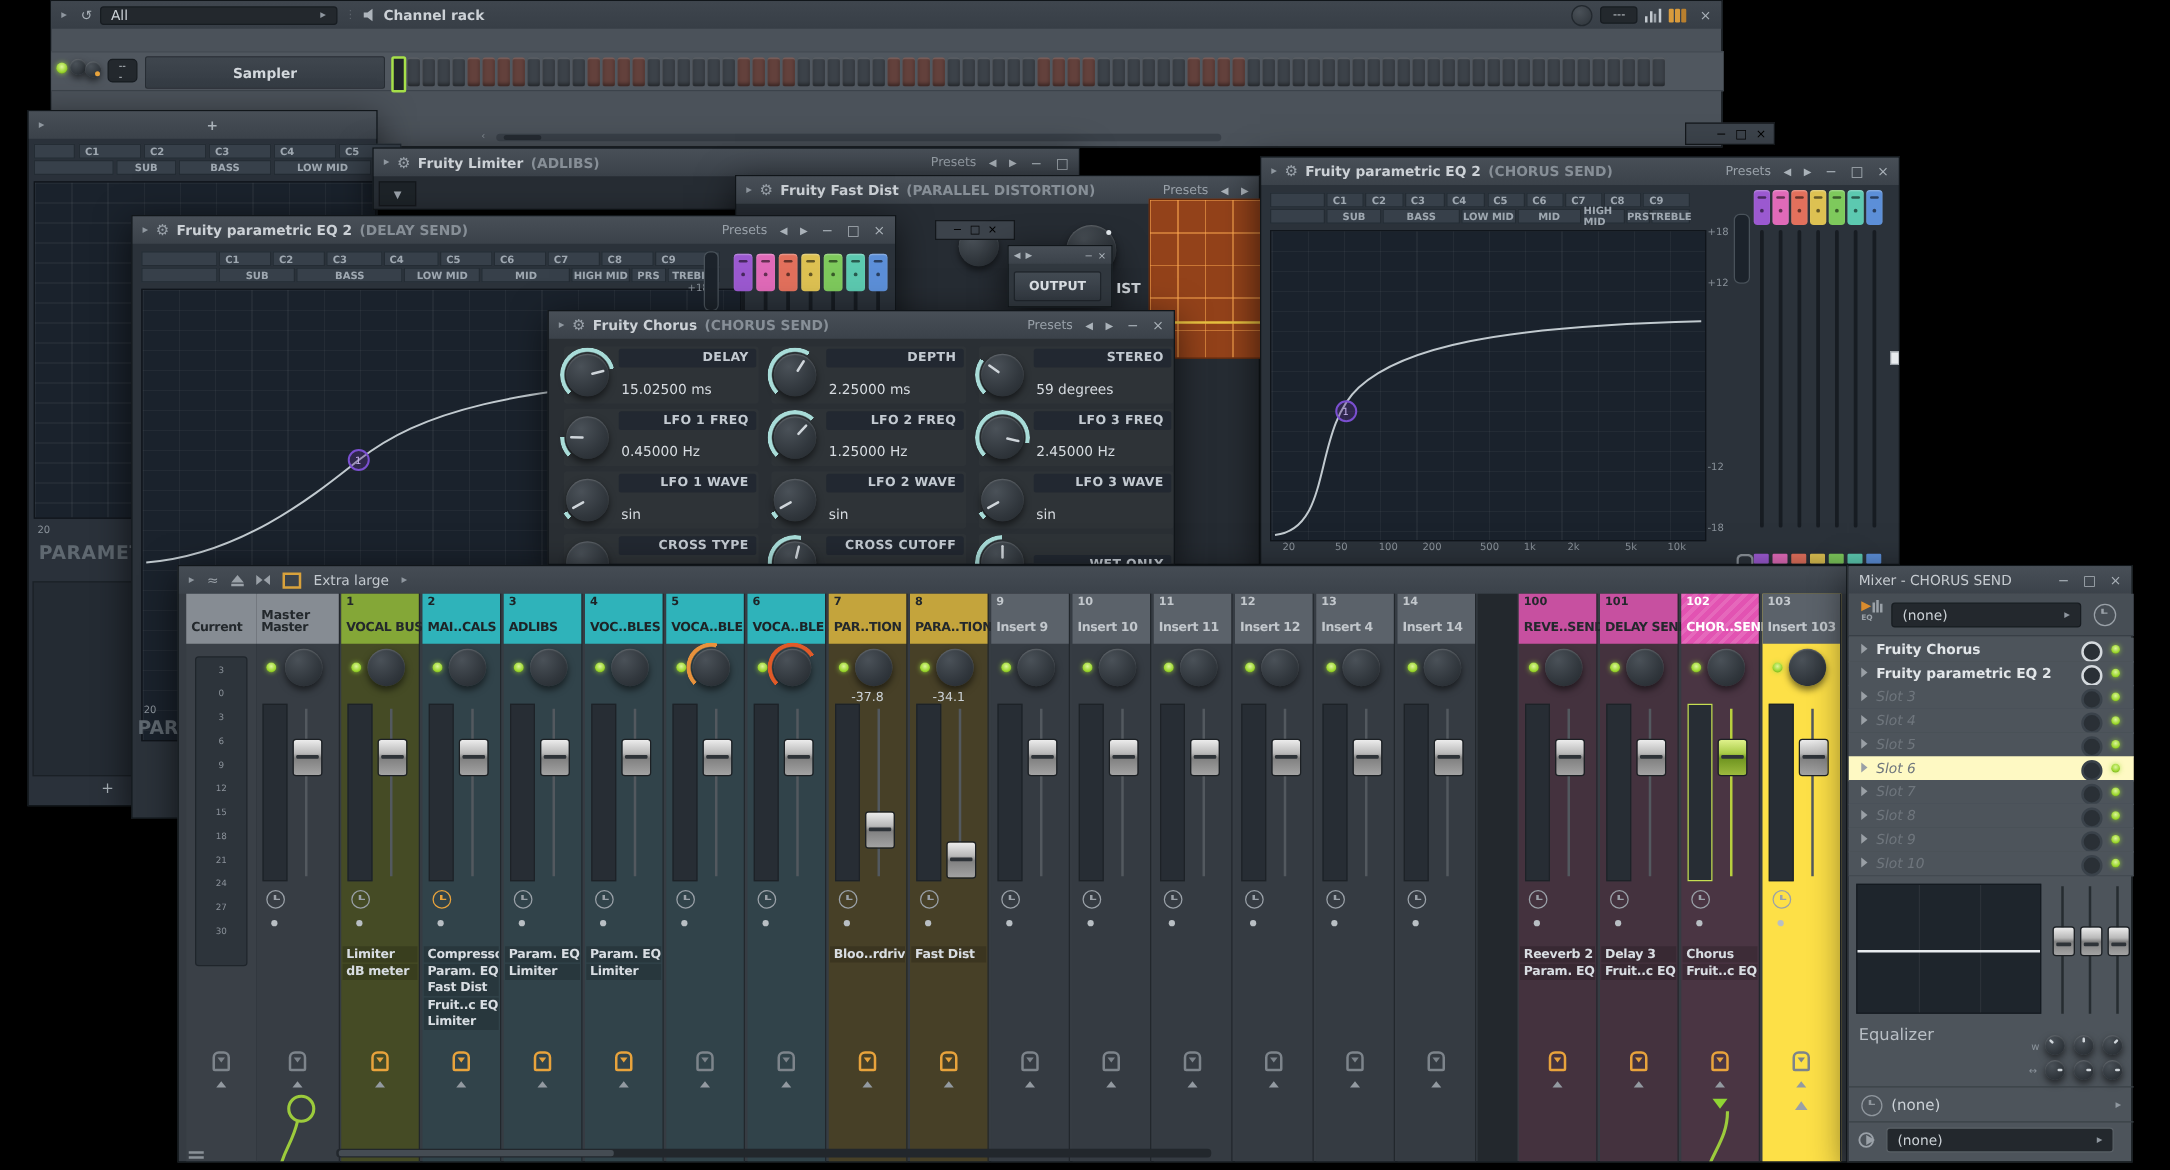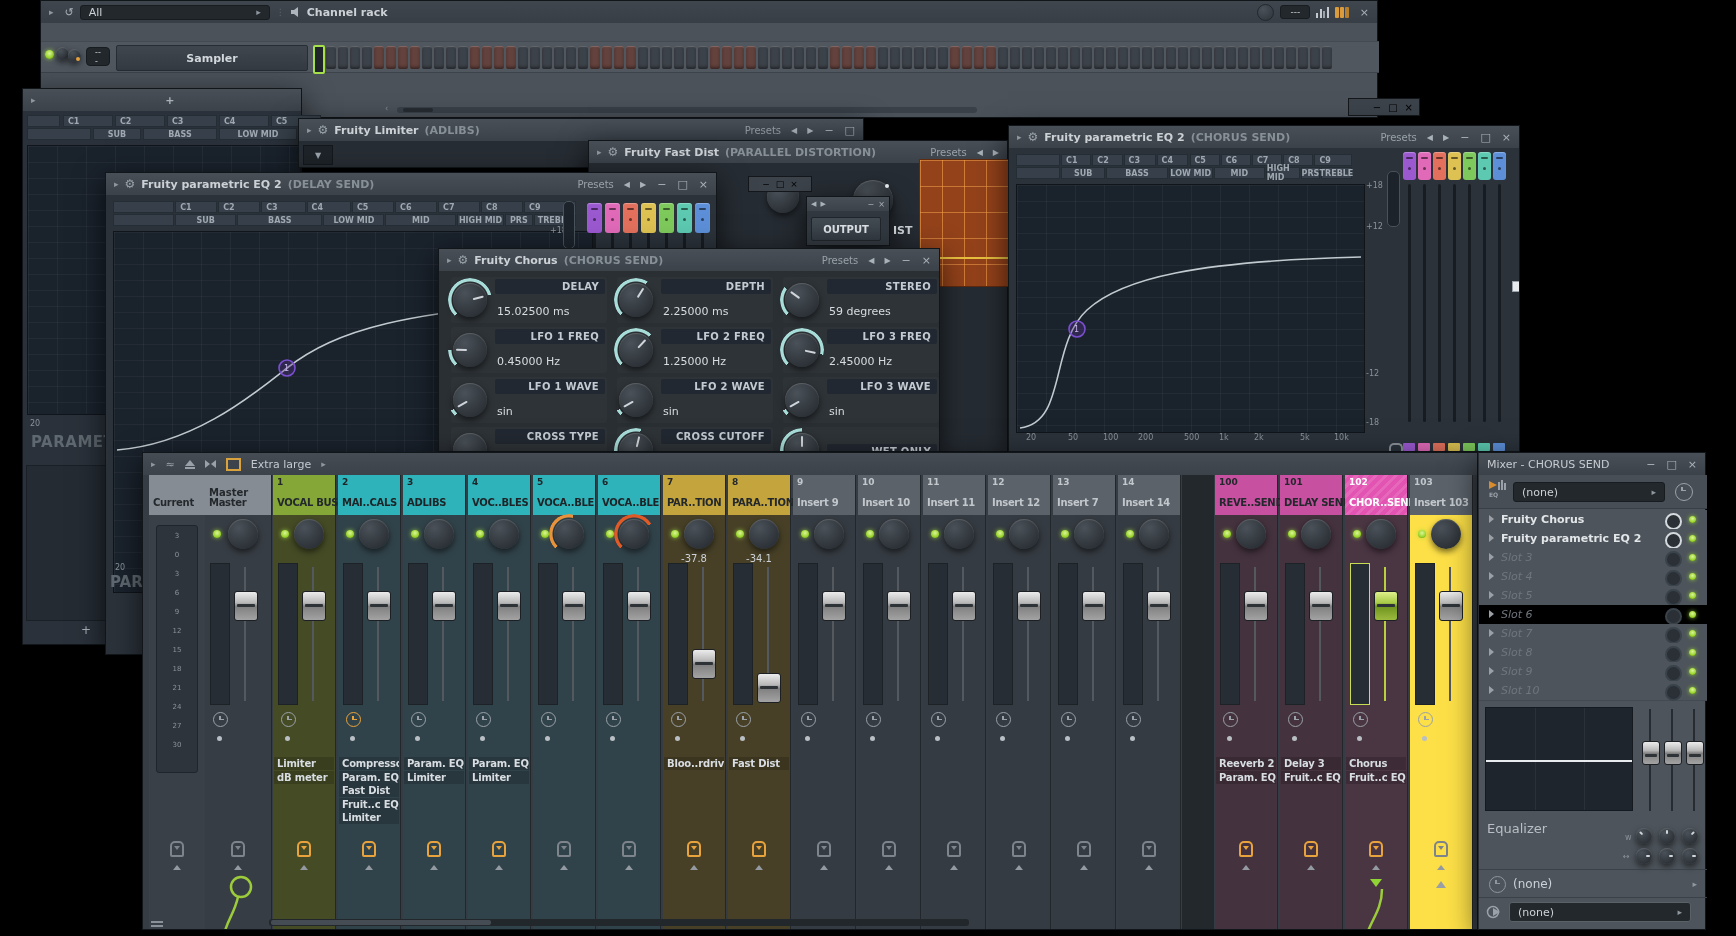--- a/index.html
+++ b/index.html
@@ -927,21 +927,21 @@
         </div>
         <div style="position: absolute; left: 12px; top: 261px; width: 5px; height: 5px; border-radius: 50%; background: rgb(185, 191, 196);"></div>
         <div class="lamp" style="left: 24px; top: 366px; color: rgb(125, 132, 139);">
           <i></i>
         </div>
         <div class="triup" style="left: 27px; top: 390px;"></div>
       </div>
       <div style="position: absolute; left: 910px; top: 22px; width: 62px; height: 456px; background: rgb(53, 59, 66); border-right: 1px solid rgb(34, 39, 44);">
         <div style="position: absolute; left: 0px; top: 0px; width: 100%; height: 40px; background: rgb(91, 98, 106);">
           <div style="position: absolute; left: 4px; top: 2px; font-size: 9px; font-weight: 700; color: rgb(194, 199, 204);">13</div>
-          <div style="position: absolute; left: 4px; top: 22px; font-size: 10px; font-weight: 700; letter-spacing: -0.3px; color: rgb(194, 199, 204); white-space: nowrap;">Insert 7</div>
+          <div style="position: absolute; left: 4px; top: 22px; font-size: 10px; font-weight: 700; letter-spacing: -0.3px; color: rgb(194, 199, 204); white-space: nowrap;">Insert 4</div>
         </div>
         <div class="led" style="left: 8px; top: 55px; width: 8px; height: 8px;"></div>
         <div class="knob" style="left: 21px; top: 44px; width: 30px; height: 30px;"></div>
         <div style="position: absolute; left: 5px; top: 88px; width: 18px; height: 140px; background: rgb(39, 45, 52); border: 1px solid rgb(29, 34, 39);"></div>
         <div style="position: absolute; left: 39px; top: 92px; width: 2px; height: 134px; background: rgb(83, 89, 95);"></div>
         <div class="fhandle" style="left: 29px; top: 116px;"></div>
         <div class="clockico" style="left: 8px; top: 237px; color: rgb(154, 161, 168);">
           <i></i>
           <b></b>
         </div>
@@ -1126,21 +1126,21 @@
         <div style="position: absolute; left: 22px; top: 3px; font-size: 11px; color: rgb(111, 118, 125); font-style: italic;">Slot 4</div>
         <div style="position: absolute; left: 186px; top: 2.5px; width: 13px; height: 13px; border-radius: 50%; background: rgb(42, 48, 54); border: 2px solid rgb(58, 66, 74);"></div>
         <div class="led" style="left: 210px; top: 6px; width: 7px; height: 7px;"></div>
       </div>
       <div style="position: absolute; left: 0px; top: 76px; width: 228px; height: 19px; border-bottom: 1px solid rgb(67, 74, 81); background: rgb(77, 84, 91);">
         <div style="position: absolute; left: 10px; top: 5px; width: 0px; height: 0px; border-top: 4px solid transparent; border-bottom: 4px solid transparent; border-left: 5px solid rgb(154, 160, 166);"></div>
         <div style="position: absolute; left: 22px; top: 3px; font-size: 11px; color: rgb(111, 118, 125); font-style: italic;">Slot 5</div>
         <div style="position: absolute; left: 186px; top: 2.5px; width: 13px; height: 13px; border-radius: 50%; background: rgb(42, 48, 54); border: 2px solid rgb(58, 66, 74);"></div>
         <div class="led" style="left: 210px; top: 6px; width: 7px; height: 7px;"></div>
       </div>
-      <div style="position: absolute; left: 0px; top: 95px; width: 228px; height: 19px; border-bottom: 1px solid rgb(67, 74, 81); background: #000000;">
+      <div style="position: absolute; left: 0px; top: 95px; width: 228px; height: 19px; border-bottom: 1px solid rgb(67, 74, 81); background: #fef9c3;">
         <div style="position: absolute; left: 10px; top: 5px; width: 0px; height: 0px; border-top: 4px solid transparent; border-bottom: 4px solid transparent; border-left: 5px solid rgb(154, 160, 166);"></div>
         <div style="position: absolute; left: 22px; top: 3px; font-size: 11px; color: rgb(111, 118, 125); font-style: italic;">Slot 6</div>
         <div style="position: absolute; left: 186px; top: 2.5px; width: 13px; height: 13px; border-radius: 50%; background: rgb(42, 48, 54); border: 2px solid rgb(58, 66, 74);"></div>
         <div class="led" style="left: 210px; top: 6px; width: 7px; height: 7px;"></div>
       </div>
       <div style="position: absolute; left: 0px; top: 114px; width: 228px; height: 19px; border-bottom: 1px solid rgb(67, 74, 81); background: rgb(77, 84, 91);">
         <div style="position: absolute; left: 10px; top: 5px; width: 0px; height: 0px; border-top: 4px solid transparent; border-bottom: 4px solid transparent; border-left: 5px solid rgb(154, 160, 166);"></div>
         <div style="position: absolute; left: 22px; top: 3px; font-size: 11px; color: rgb(111, 118, 125); font-style: italic;">Slot 7</div>
         <div style="position: absolute; left: 186px; top: 2.5px; width: 13px; height: 13px; border-radius: 50%; background: rgb(42, 48, 54); border: 2px solid rgb(58, 66, 74);"></div>
         <div class="led" style="left: 210px; top: 6px; width: 7px; height: 7px;"></div>

